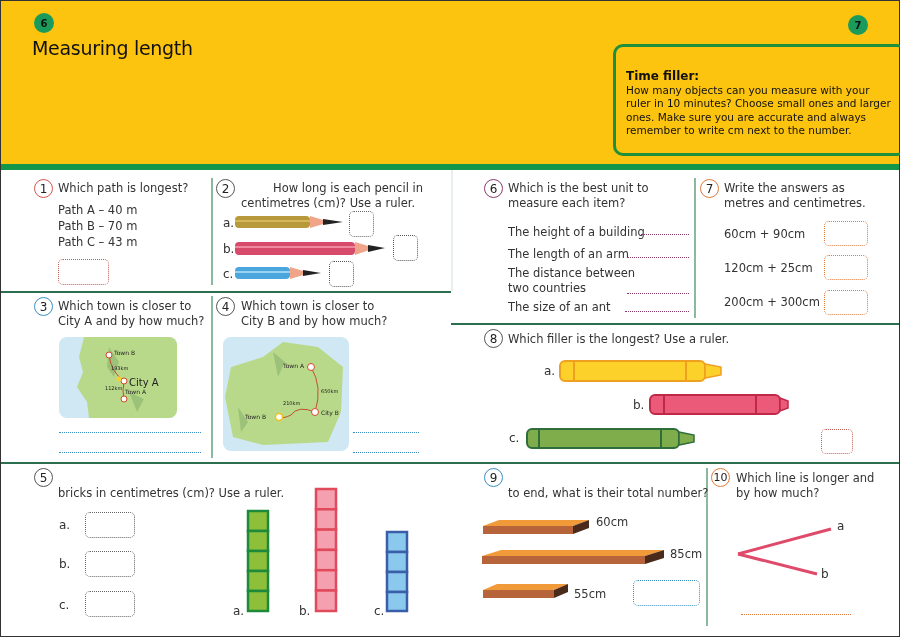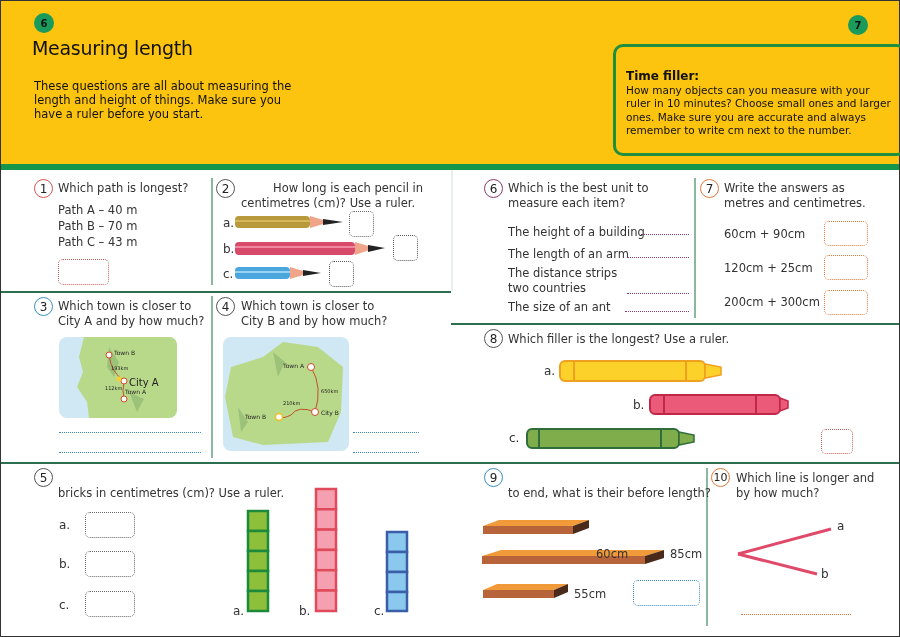--- a/index.html
+++ b/index.html
@@ -26,21 +26,20 @@
 </head>
 <body>
 
 <div class="page">
 
   <div class="header"></div>
   <div class="header-rule"></div>
   <div class="page-num" style="left:33px;top:12px;">6</div>
   <div class="page-num" style="left:847px;top:14px;">7</div>
   <div class="title">Measuring length</div>
-  <div class="intro">These questions are all about measuring the length and height of things. Make sure you have a ruler before you start.</div>
   <div class="timefiller">
     <div class="tf-title">Time filler:</div>
     <div>How many objects can you measure with your ruler in 10 minutes? Choose small ones and larger ones. Make sure you are accurate and always remember to write cm next to the number.</div>
   </div>
 
   <div class="hline" style="left:0;top:290px;width:450px;"></div>
   <div class="hline" style="left:0;top:461px;width:898px;"></div>
   <div class="hline" style="left:450px;top:322px;width:448px;"></div>
   <div class="vline" style="left:210px;top:177px;height:107px;"></div>
   <div class="vline" style="left:210px;top:295px;height:162px;"></div>
@@ -160,21 +159,21 @@
         <rect x="141" y="85" width="20" height="20"></rect>
         <rect x="141" y="105" width="20" height="19"></rect>
     </g>
   </svg>
 
   <div class="qnum" style="left:483px;top:178px;border-color:#8a3a6a;">6</div>
   <div class="qtext" style="left:507px;top:180px;">Which is the best unit to</div>
   <div class="qtext" style="left:507px;top:195px;">measure each item?</div>
   <div class="qtext" style="left:507px;top:224px;">The height of a building</div>
   <div class="qtext" style="left:507px;top:246px;">The length of an arm</div>
-  <div class="qtext" style="left:507px;top:265px;">The distance strips</div>
+  <div class="qtext" style="left:507px;top:265px;">The distance between</div>
   <div class="qtext" style="left:507px;top:280px;">two countries</div>
   <div class="qtext" style="left:507px;top:299px;">The size of an ant</div>
   <div class="dotline" style="left:640px;top:233px;width:48px;border-color:#8a3a6a;"></div>
   <div class="dotline" style="left:626px;top:256px;width:62px;border-color:#8a3a6a;"></div>
   <div class="dotline" style="left:626px;top:292px;width:62px;border-color:#8a3a6a;"></div>
   <div class="dotline" style="left:624px;top:310px;width:64px;border-color:#8a3a6a;"></div>
 
   <div class="qnum" style="left:699px;top:178px;border-color:#e07a3a;">7</div>
   <div class="qtext" style="left:723px;top:180px;">Write the answers as</div>
   <div class="qtext" style="left:723px;top:195px;">metres and centimetres.</div>
@@ -203,36 +202,36 @@
     <polygon points="224,42 232,45 232,52 224,55" fill="#ec5a7a" stroke="#c02848" stroke-width="1.5"></polygon>
 
     <rect x="-29" y="73" width="152" height="19" rx="5" fill="#7fad4c" stroke="#2f6e3a" stroke-width="2"></rect>
     <line x1="-17" y1="73" x2="-17" y2="92" stroke="#2f6e3a" stroke-width="2"></line>
     <line x1="105" y1="73" x2="105" y2="92" stroke="#2f6e3a" stroke-width="2"></line>
     <polygon points="123,76 138,79 138,86 123,89" fill="#7fad4c" stroke="#2f6e3a" stroke-width="1.5"></polygon>
   </svg>
   <div class="ansbox" style="left:820px;top:428px;width:32px;height:25px;border-color:#c0605a;"></div>
 
   <div class="qnum" style="left:483px;top:467px;border-color:#3a8fc0;">9</div>
-  <div class="qtext" style="left:507px;top:485px;">to end, what is their before length?</div>
+  <div class="qtext" style="left:507px;top:485px;">to end, what is their total number?</div>
   <svg style="left:480px;top:515px;" width="185" height="90">
 
     <polygon points="2,10 18,4 108,4 92,10" fill="#f09a3a"></polygon>
     <polygon points="2,10 92,10 92,18 2,18" fill="#b8643a"></polygon>
     <polygon points="92,10 108,4 108,12 92,18" fill="#4a2a1a"></polygon>
 
     <polygon points="1,40 20,34 183,34 164,40" fill="#f09a3a"></polygon>
     <polygon points="1,40 164,40 164,48 1,48" fill="#b8643a"></polygon>
     <polygon points="164,40 183,34 183,42 164,48" fill="#4a2a1a"></polygon>
 
     <polygon points="2,74 16,68 87,68 73,74" fill="#f09a3a"></polygon>
     <polygon points="2,74 73,74 73,82 2,82" fill="#b8643a"></polygon>
     <polygon points="73,74 87,68 87,76 73,82" fill="#4a2a1a"></polygon>
   </svg>
-  <div class="qtext" style="left:595px;top:514px;margin-top:32px;">60cm</div>
+  <div class="qtext" style="left:595px;top:514px;">60cm</div>
   <div class="qtext" style="left:669px;top:546px;">85cm</div>
   <div class="qtext" style="left:573px;top:586px;">55cm</div>
   <div class="ansbox" style="left:632px;top:579px;width:67px;height:26px;border-color:#3a8fc0;"></div>
 
   <div class="qnum" style="left:710px;top:467px;border-color:#e07a3a;font-size:11px;">10</div>
   <div class="qtext" style="left:735px;top:470px;">Which line is longer and</div>
   <div class="qtext" style="left:735px;top:485px;">by how much?</div>
   <svg style="left:735px;top:520px;" width="100" height="60">
     <line x1="2" y1="33" x2="95" y2="8" stroke="#e04a6a" stroke-width="3"></line>
     <line x1="2" y1="33" x2="81" y2="53" stroke="#e04a6a" stroke-width="3"></line>

